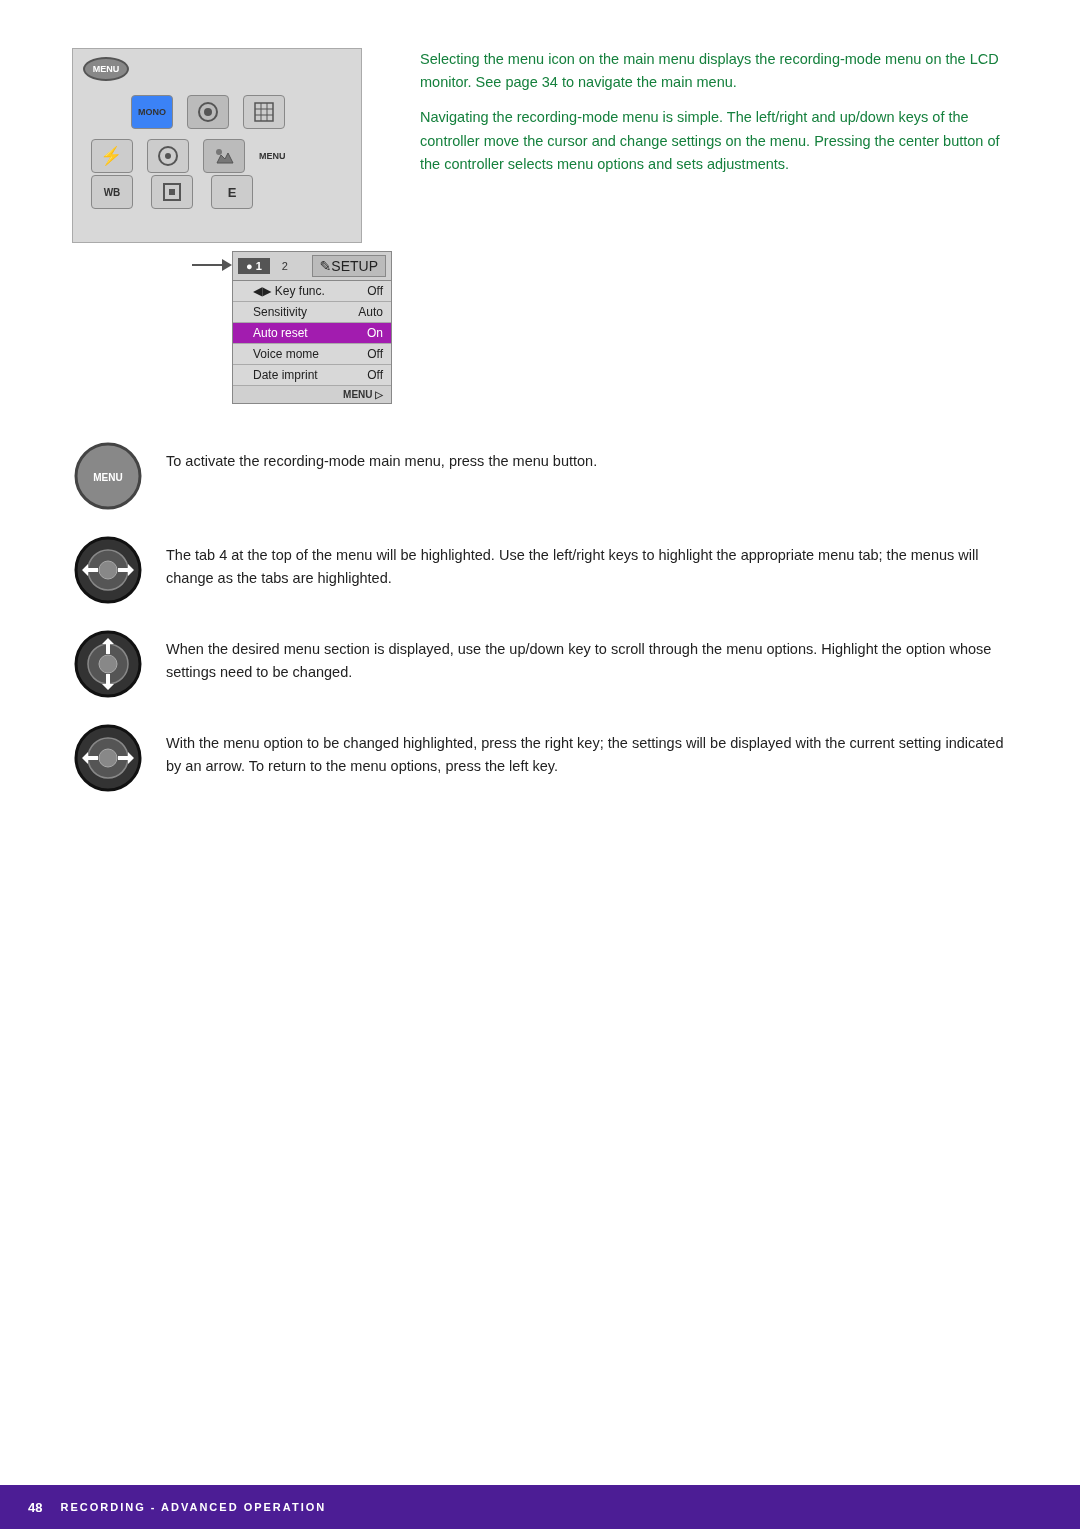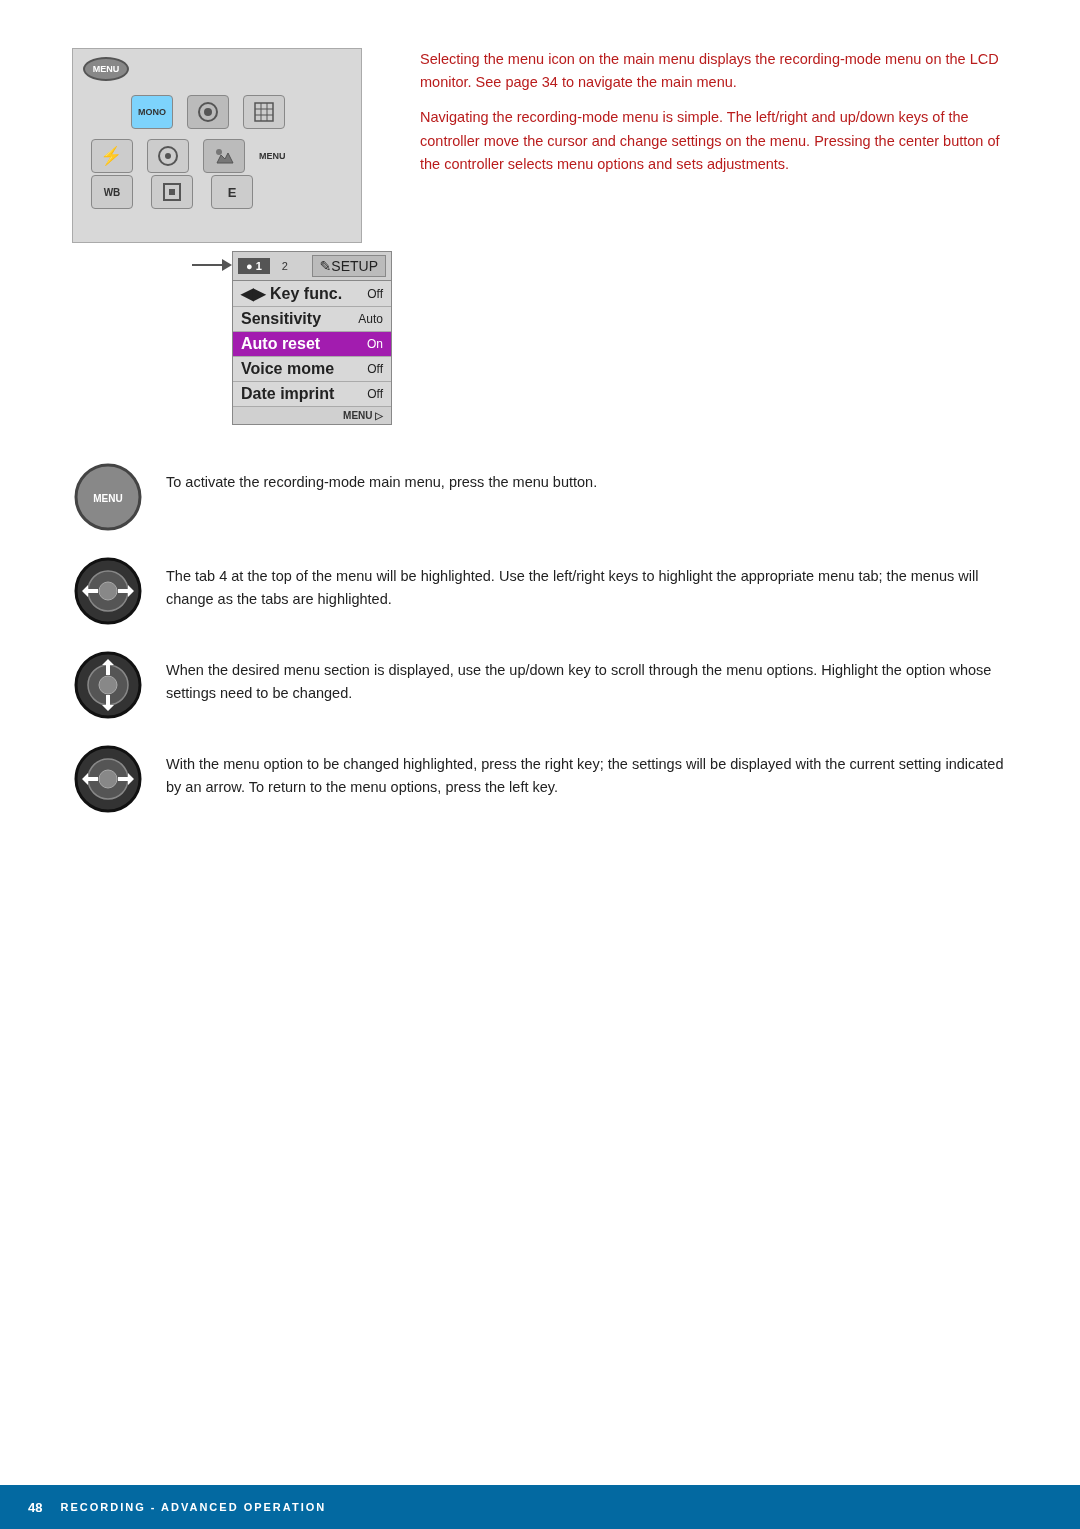--- a/index.html
+++ b/index.html
@@ -91,21 +91,21 @@
       background: #bbb;
       border: 1px solid #888;
       border-radius: 4px;
       display: flex;
       align-items: center;
       justify-content: center;
       font-size: 11px;
       font-weight: bold;
       color: #333;
     }
-    .cam-icon.mono { font-size: 9px; background: #7dd3fc; }
+    .cam-icon.mono { font-size: 9px; background: #3b82f6; }
     .cam-icon.grid { font-size: 16px; background: #ccc; }
     .cam-icon.lightning { font-size: 18px; background: #ccc; }
     .cam-icon.circle { font-size: 13px; background: #ccc; }
     .cam-icon.wb { font-size: 10px; font-weight: bold; background: #ccc; }
     .cam-icon.bracket { font-size: 12px; background: #ccc; }
     .cam-icon.e { font-size: 13px; background: #ccc; }
 
     .camera-bottom-row {
       display: flex;
       align-items: center;
@@ -184,23 +184,24 @@
       padding: 3px 8px;
       border-bottom: 1px solid #aaa;
       background: #d8d8d8;
     }
     .menu-row.highlighted {
       background: #a21caf;
       color: #fff;
     }
     .menu-row-label {
       flex: 1;
-      font-size: 16px;
-      font-weight: bold;
+      font-size: 12px;
+      font-weight: normal;
       color: inherit;
+      margin-left: 12px;
     }
     .menu-row-value {
       font-size: 12px;
       color: inherit;
     }
 
     .menu-footer {
       display: flex;
       justify-content: flex-end;
       padding: 3px 8px;
@@ -208,21 +209,21 @@
       font-size: 10px;
       font-weight: bold;
       color: #333;
     }
 
     
     .intro-text {
       flex: 1;
       font-size: 14.5px;
       line-height: 1.6;
-      color: #b91c1c;
+      color: #15803d;
     }
 
     .intro-text p {
       margin-bottom: 12px;
     }
 
     
     .steps-section {
       margin-top: 10px;
     }
@@ -249,21 +250,21 @@
       line-height: 1.6;
       padding-top: 10px;
     }
 
     
     .bottom-bar {
       position: absolute;
       bottom: 0;
       left: 0;
       right: 0;
-      background: #0369a1;
+      background: #4c1d95;
       color: #fff;
       display: flex;
       align-items: center;
       padding: 10px 28px;
       font-size: 13px;
       height: 44px;
     }
 
     .bottom-bar .page-num {
       font-weight: bold;

